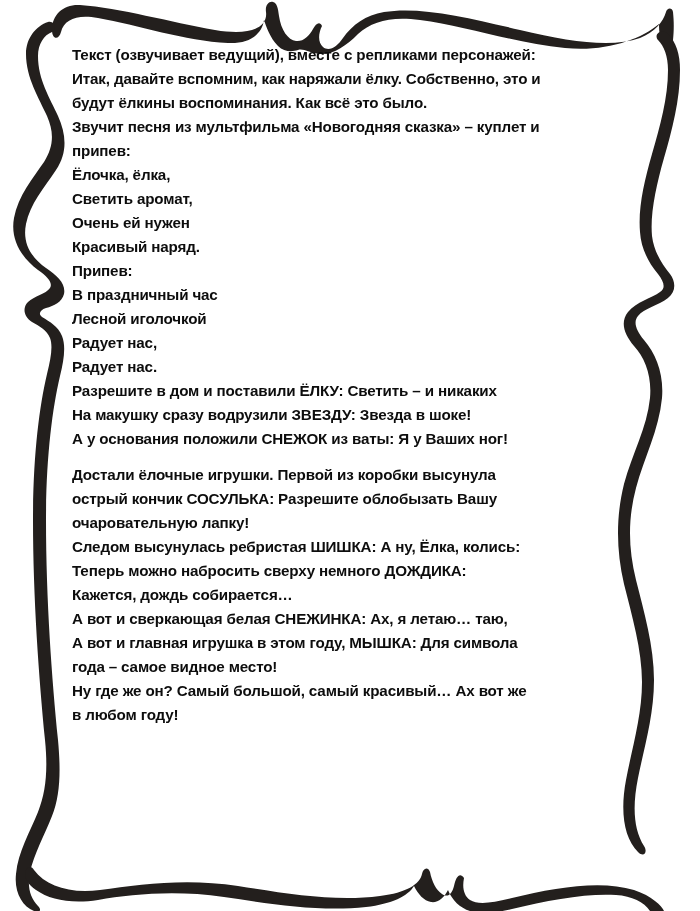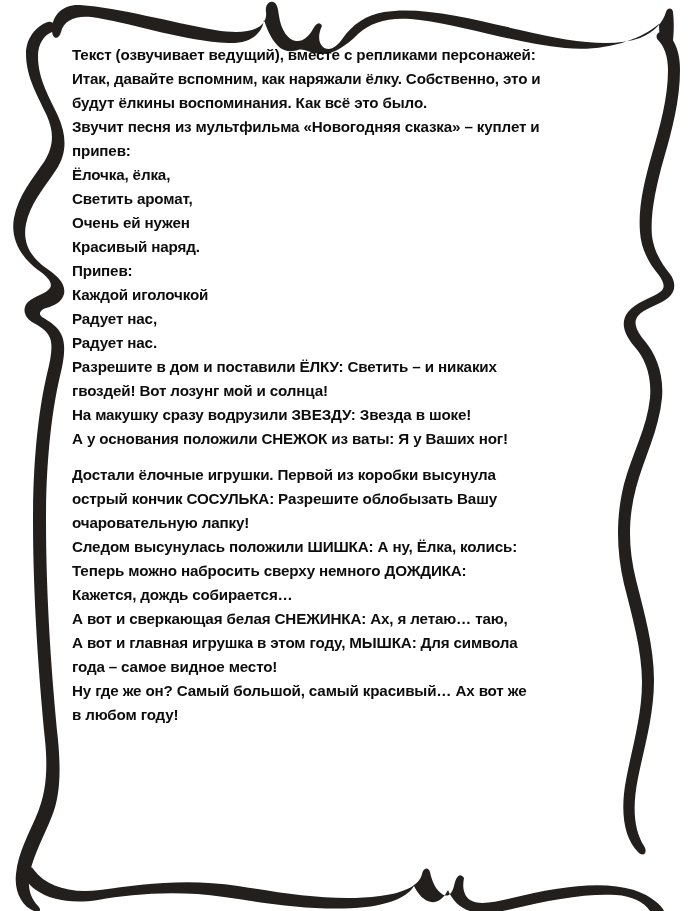--- a/index.html
+++ b/index.html
@@ -194,32 +194,32 @@
     <div class="line">Текст (озвучивает ведущий), вместе с репликами персонажей:</div>
     <div class="line">Итак, давайте вспомним, как наряжали ёлку. Собственно, это и</div>
     <div class="line">будут ёлкины воспоминания. Как всё это было.</div>
     <div class="line">Звучит песня из мультфильма «Новогодняя сказка» – куплет и</div>
     <div class="line">припев:</div>
     <div class="line">Ёлочка, ёлка,</div>
     <div class="line">Светить аромат,</div>
     <div class="line">Очень ей нужен</div>
     <div class="line">Красивый наряд.</div>
     <div class="line">Припев:</div>
-    <div class="line">Каждой иголочкой</div>
+    <div class="line">В праздничный час</div>
+    <div class="line">Лесной иголочкой</div>
     <div class="line">Радует нас,</div>
     <div class="line">Радует нас.</div>
     <div class="line">Разрешите в дом и поставили ЁЛКУ: Светить – и никаких</div>
-    <div class="line">гвоздей! Вот лозунг мой и солнца!</div>
     <div class="line">На макушку сразу водрузили ЗВЕЗДУ: Звезда в шоке!</div>
     <div class="line">А у основания положили СНЕЖОК из ваты: Я у Ваших ног!</div>
 
     <div class="line gap">Достали ёлочные игрушки. Первой из коробки высунула</div>
     <div class="line">острый кончик СОСУЛЬКА: Разрешите облобызать Вашу</div>
     <div class="line">очаровательную лапку!</div>
-    <div class="line">Следом высунулась положили ШИШКА: А ну, Ёлка, колись:</div>
+    <div class="line">Следом высунулась ребристая ШИШКА: А ну, Ёлка, колись:</div>
     <div class="line">Теперь можно набросить сверху немного ДОЖДИКА:</div>
     <div class="line">Кажется, дождь собирается…</div>
     <div class="line">А вот и сверкающая белая СНЕЖИНКА: Ах, я летаю… таю,</div>
     <div class="line">А вот и главная игрушка в этом году, МЫШКА: Для символа</div>
     <div class="line">года – самое видное место!</div>
     <div class="line">Ну где же он? Самый большой, самый красивый… Ах вот же</div>
     <div class="line">в любом году!</div>
 
   </div>
 </div>

